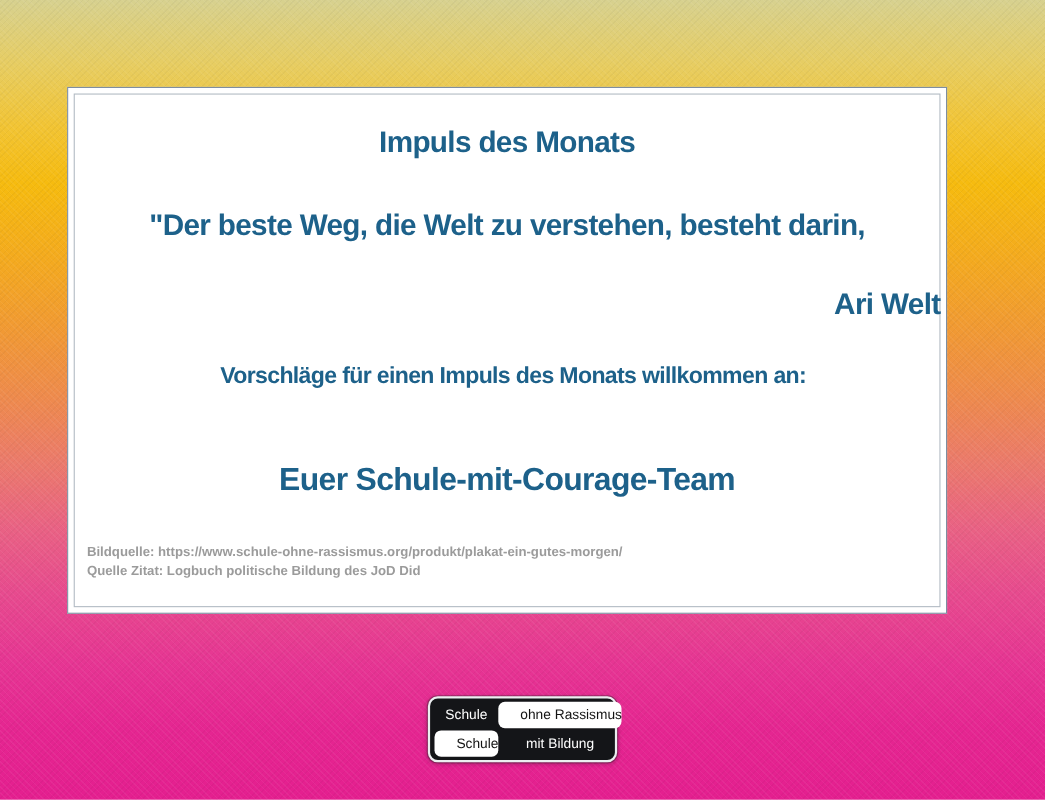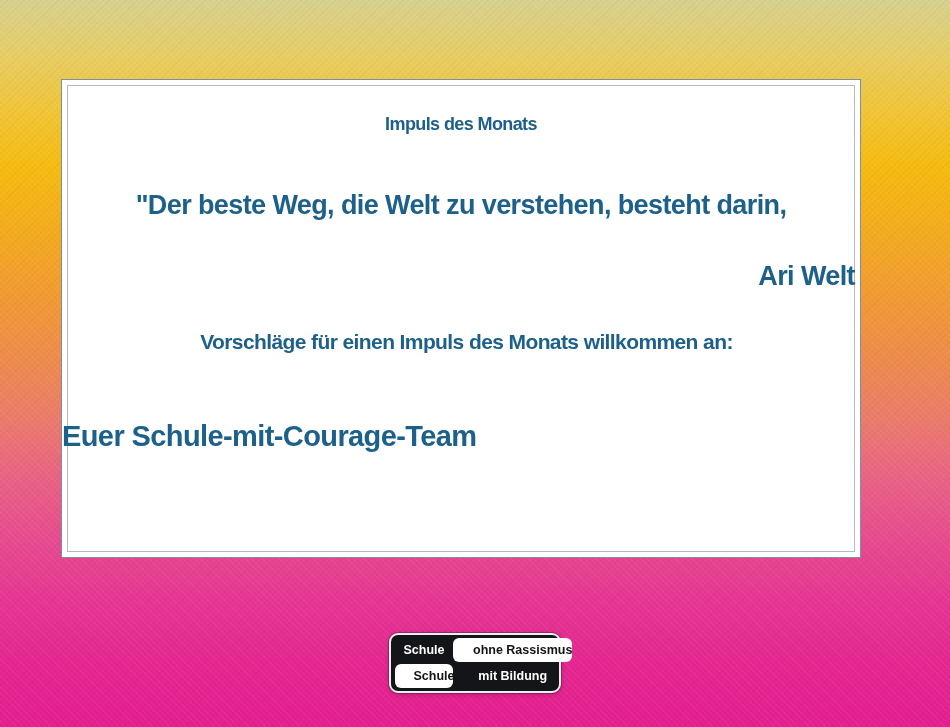--- a/index.html
+++ b/index.html
@@ -27,54 +27,54 @@
     background: #ffffff; border: 1px solid #7e8ea0; box-sizing: border-box;
   }
   .card-frame {
     position: absolute; inset: 5px; border: 1px solid #b2bbc4; pointer-events: none;
   }
 
   .teal { color: #1d618a; font-weight: bold; letter-spacing: -0.6px; }
 
   .title {
     position: absolute; top: 34px; left: 0; right: 0; margin: 0;
-    text-align: center; font-size: 18px;
+    text-align: center; font-size: 27px;
   }
   .quote {
     position: absolute; top: 107px; left: 0; right: 0;
     text-align: center; font-size: 27px; line-height: 36px; white-space: nowrap;
   }
   .author {
     position: absolute; top: 181px; right: 5px; font-size: 27px;
   }
   .contact {
     position: absolute; top: 248px; left: 11px; right: 0;
     text-align: center; font-size: 21px; line-height: 27px;
   }
   .signature {
     position: absolute; top: 340px; left: 0; right: 0;
-    font-size: 29px;
+    text-align: center; font-size: 29px;
   }
   .sources {
     position: absolute; top: 412px; left: 17px; right: 17px;
     font-size: 12px; line-height: 18px; font-weight: bold;
     color: #9b9b9b; letter-spacing: 0;
   }
 
   .logo {
     position: absolute; top: 633px; left: 50%; transform: translateX(-50%);
     width: 172px; height: 60px; box-sizing: border-box;
     background: #141518; border: 2px solid #eceff1; border-radius: 9px;
     box-shadow: 0 0 0 1px rgba(40,40,40,0.35), 0 1px 4px rgba(0,0,0,0.25);
     display: grid; grid-template-columns: 58px 1fr; grid-template-rows: 1fr 1fr;
     padding: 3px 4px; gap: 2px 0;
   }
   .logo-cell {
     display: flex; align-items: center; justify-content: center;
-    font-size: 12.5px; font-weight: bold; white-space: nowrap;
+    font-size: 12.5px; font-weight: normal; white-space: nowrap;
   }
   .logo-cell.on-black { color: #ffffff; background: transparent; }
   .logo-cell.on-white { color: #131313; background: #ffffff; border-radius: 6px; padding-left: 20px; }
 </style>
 </head>
 <body>
 
 <div class="stage">
 
   <div class="card">
@@ -87,20 +87,24 @@
     </div>
 
     <div class="author teal">Ari Welt</div>
 
     <div class="contact teal">
       <div>Vorschläge für einen Impuls des Monats willkommen an:</div>
     </div>
 
     <div class="signature teal">Euer Schule-mit-Courage-Team</div>
 
+    <div class="sources">
+      <div>Bildquelle: https://www.schule-ohne-rassismus.org/produkt/plakat-ein-gutes-morgen/</div>
+      <div>Quelle Zitat: Logbuch politische Bildung des JoD Did</div>
+    </div>
   </div>
 
   <div class="logo">
     <div class="logo-cell on-black">Schule</div>
     <div class="logo-cell on-white">ohne Rassismus</div>
     <div class="logo-cell on-white">Schule</div>
     <div class="logo-cell on-black">mit Bildung</div>
   </div>
 
 </div>

